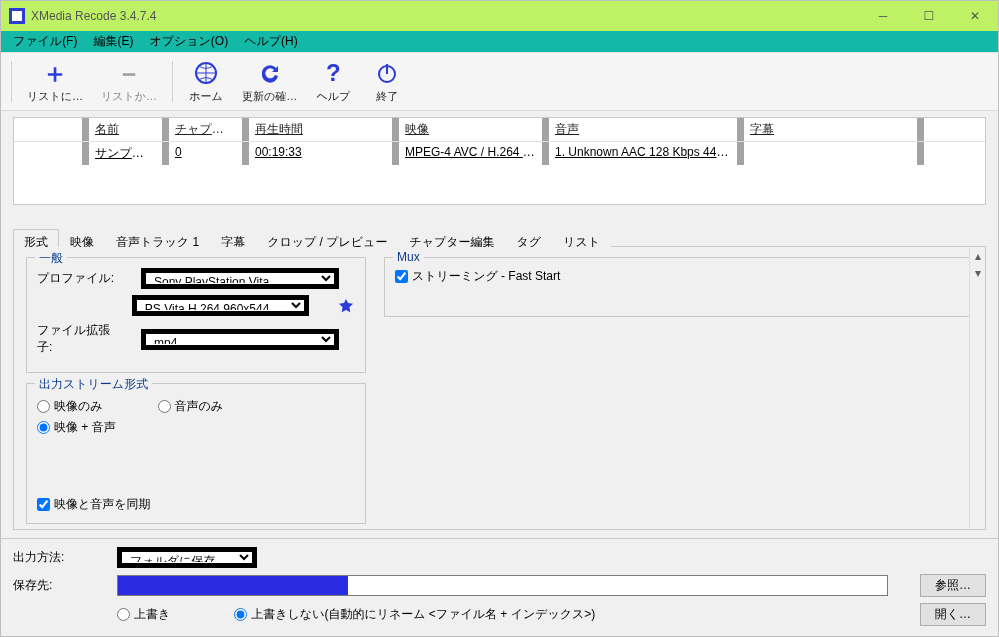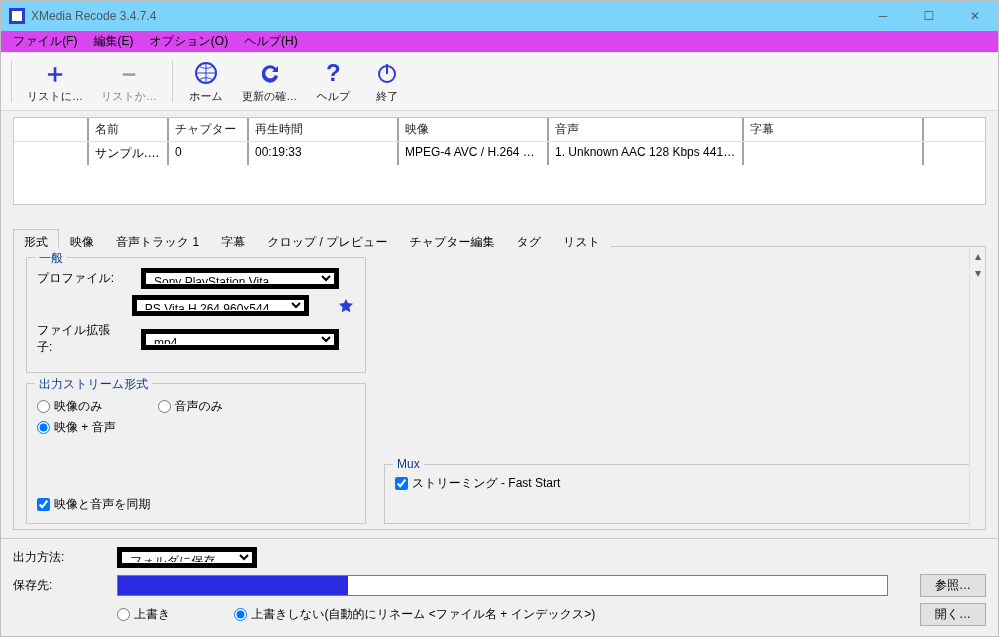--- a/index.html
+++ b/index.html
@@ -1,51 +1,51 @@
 <!DOCTYPE html>
 <html><head>
 <meta charset="utf-8">
 <style>
 * { box-sizing: border-box; margin: 0; padding: 0; font-family: "Meiryo UI", "MS PGothic", sans-serif; font-size: 12px; }
 body { background: #f0f0f0; width: 999px; height: 637px; overflow: hidden; display: flex; flex-direction: column; border: 1px solid #bfbfbf; }
-.titlebar { height: 30px; background: #7dd3fc; display: flex; align-items: center; padding: 0 0 0 8px; color: #555; }
+.titlebar { height: 30px; background: #bef264; display: flex; align-items: center; padding: 0 0 0 8px; color: #555; }
 .titlebar .icon { width: 16px; height: 16px; margin-right: 6px; }
 .titlebar .spacer { flex: 1; }
 .titlebar .wbtn { width: 46px; height: 30px; display: flex; align-items: center; justify-content: center; color: #555; }
-.menubar { height: 22px; background: #d946ef; display: flex; align-items: center; padding: 0 4px; border-bottom: 1px solid #e3e3e3; }
+.menubar { height: 22px; background: #14b8a6; display: flex; align-items: center; padding: 0 4px; border-bottom: 1px solid #e3e3e3; }
 .menubar span { padding: 2px 8px; cursor: default; }
 .toolbar { height: 58px; background: #f5f5f5; display: flex; align-items: stretch; padding: 2px 4px; border-bottom: 1px solid #d9d9d9; }
 .toolbtn { display: flex; flex-direction: column; align-items: center; justify-content: center; padding: 2px 8px; min-width: 54px; border: 1px solid transparent; }
 .toolbtn .ic { width: 28px; height: 28px; display: flex; align-items: center; justify-content: center; }
 .toolbtn .lbl { font-size: 11px; color: #222; margin-top: 2px; white-space: nowrap; }
 .toolbtn.disabled { opacity: .55; }
 .tsep { width: 1px; background: #d0d0d0; margin: 6px 6px; }
 .filetable { margin: 6px 12px 6px 12px; border: 1px solid #c9c9c9; background: #fff; height: 88px; display: flex; flex-direction: column; }
 .fthead { display: flex; background: #fff; border-bottom: 1px solid #e0e0e0; }
-.fthead > div, .ftrow > div { padding: 3px 6px; border-right: 2px solid #a3a3a3; overflow: hidden; white-space: nowrap; text-overflow: ellipsis; }
+.fthead > div, .ftrow > div { padding: 3px 6px; border-right: 7px solid #a3a3a3; overflow: hidden; white-space: nowrap; text-overflow: ellipsis; text-decoration: underline; }
 .fthead > div { color: #222; }
 .ftrow { display: flex; background: #fff; }
 .col-icon { width: 75px; }
 .col-name { width: 80px; }
 .col-chap { width: 80px; }
 .col-dur  { width: 150px; }
 .col-vid  { width: 150px; }
 .col-aud  { width: 195px; }
 .col-sub  { width: 180px; }
 .tabstrip { display: flex; margin: 8px 12px 0 12px; border-bottom: 1px solid #c9c9c9; position: relative; }
 .tab { padding: 4px 10px; border: 1px solid transparent; border-bottom: none; margin-right: 0px; background: #f0f0f0; position: relative; top: 10px; cursor: default; }
 .tab.active { background: #f0f0f0; border-color: #c9c9c9; border-bottom: 1px solid #f0f0f0; }
 .tabbody { flex: 1; margin: 0 12px 8px 12px; border: 1px solid #c9c9c9; border-top: none; background: #f0f0f0; padding: 10px 12px; overflow-y: auto; position: relative; }
 .group { border: 1px solid #c9c9c9; padding: 10px; margin-bottom: 10px; position: relative; }
 .group .gtitle { position: absolute; top: -8px; left: 8px; background: #f0f0f0; padding: 0 4px; color: #0a3a8c; }
 .row { display: flex; align-items: center; margin-bottom: 6px; gap: 24px; }
 .row .lbl { width: 80px; }
 select, input[type=text] { height: 21px; border: 5px solid #000000; background: #fff; padding: 1px 4px; font-size: 12px; }
 .starbtn { width: 20px; height: 20px; display:flex; align-items:center; justify-content:center; color:#2d3cd6; margin-left:4px; cursor:default;}
-.cols { display: flex; gap: 18px; align-items: flex-end; }
+.cols { display: flex; gap: 18px; align-items: flex-start; }
 .col1 { width: 340px; }
 .col2 { flex: 1; }
 .radio-row { display:flex; gap: 55px; margin: 4px 0; }
 .sync-row { margin-top: 60px; }
 .footer { border-top: 1px solid #c9c9c9; padding: 8px 12px 4px 12px; background: #f0f0f0; }
 .footer .row .lbl { width: 80px; }
 .pathbox { flex: 1; height: 21px; border: 1px solid #7a7a7a; background: #fff; position: relative; overflow:hidden; }
 .redact { position:absolute; left:0; top:0; bottom:0; width:230px; background: #2a2ae0; }
 .btn { height: 23px; border: 1px solid #adadad; background: #e1e1e1; padding: 2px 14px; margin-left: 8px; cursor: default; }
 .scrollbar { position: absolute; right: -1px; top: 0; bottom: 0; width: 17px; background: #f0f0f0; border-left: 1px solid #dedede; }

